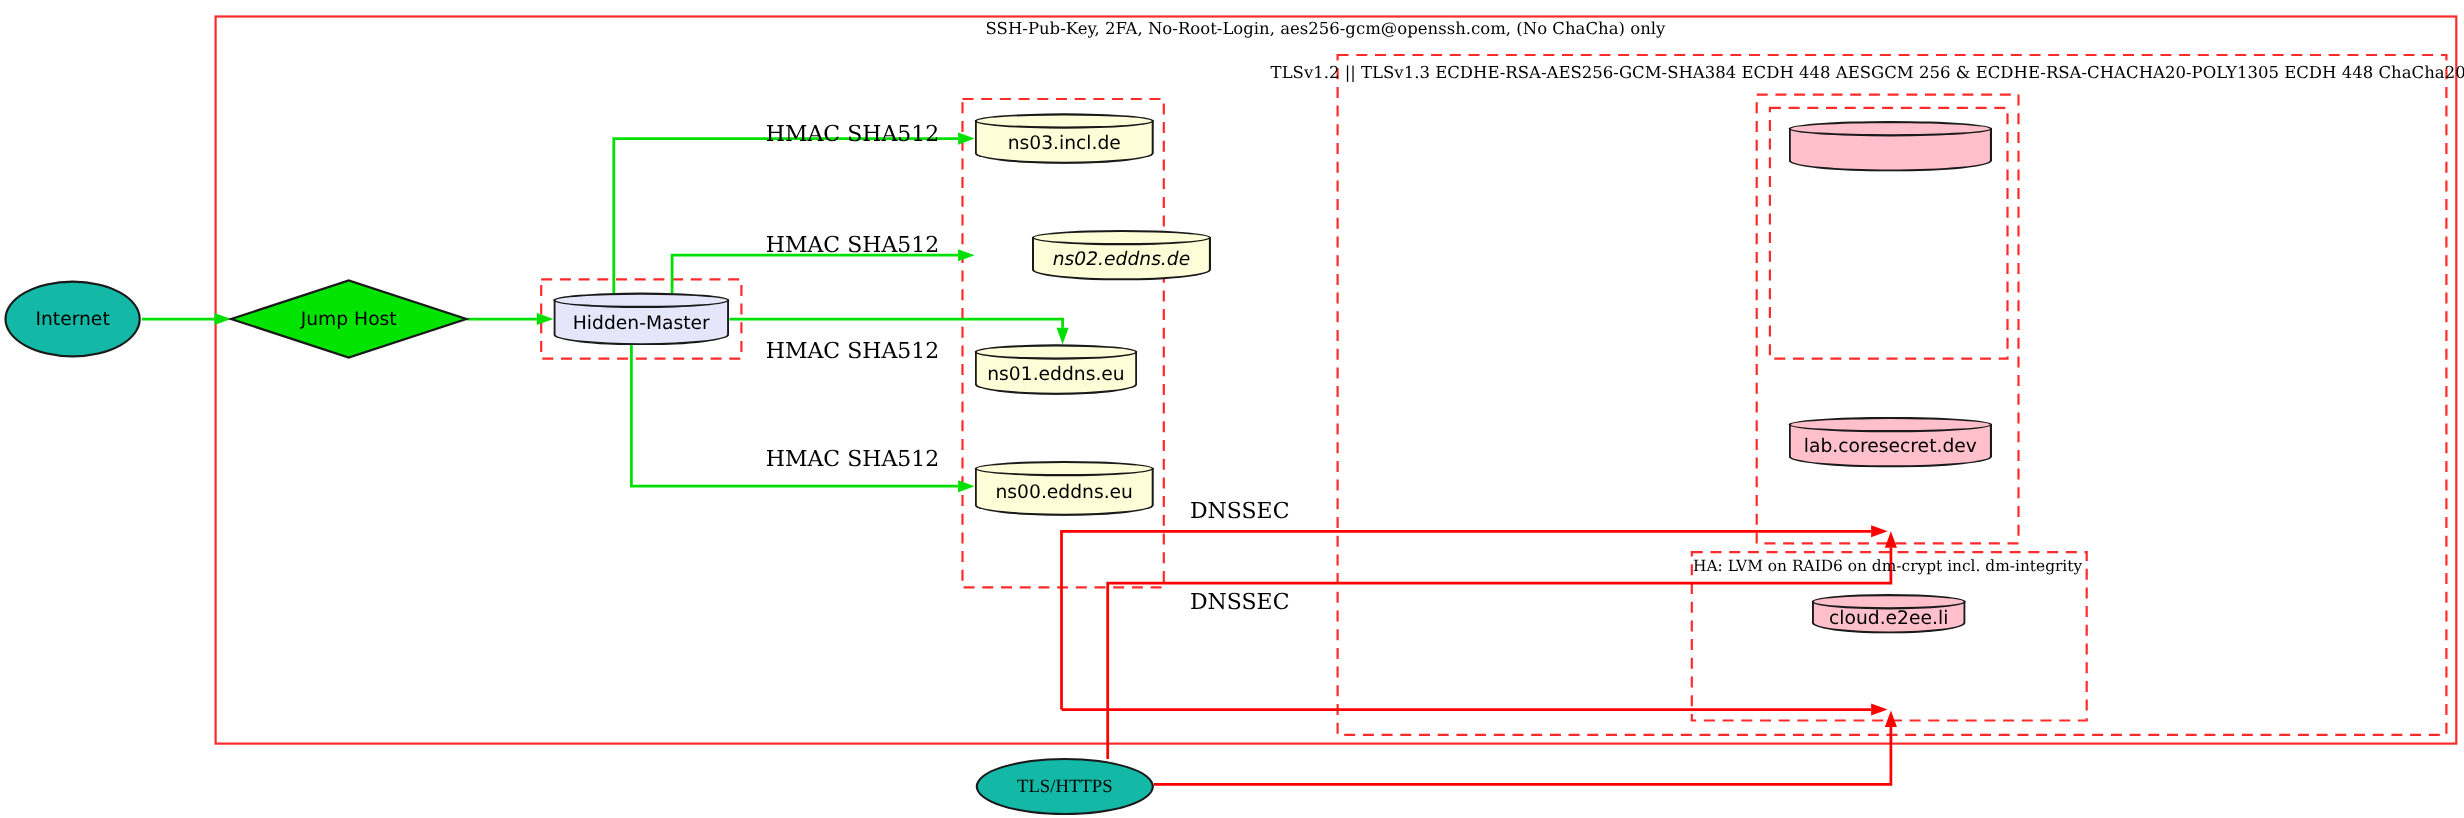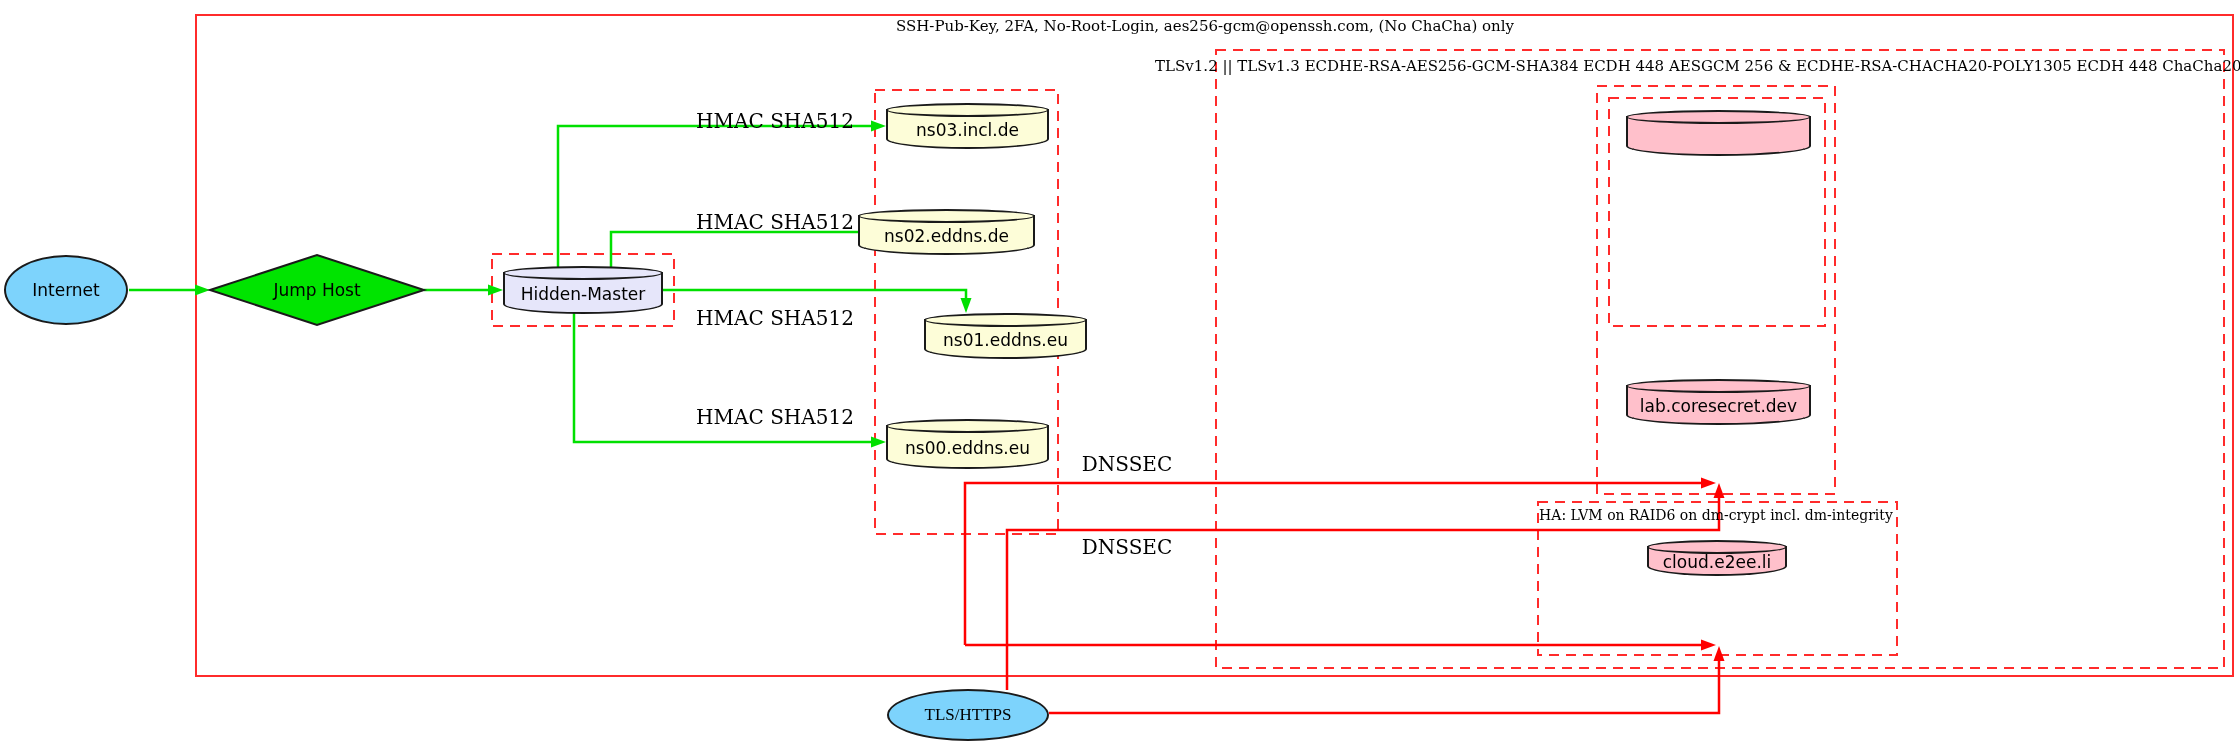--- a/index.html
+++ b/index.html
@@ -8,21 +8,21 @@
   #wires{position:absolute;left:0;top:0;width:2240px;height:744px;}
 
   
   .lbl{position:absolute;transform:translate(-50%,-50%);white-space:nowrap;line-height:1.1;}
   .ser{font-family:"DejaVu Serif","Liberation Serif",serif;}
   .sz15{font-size:15px;}
   .sz14{font-size:14px;}
   .sz19{font-size:20px;}
 
   
-  .ell{position:absolute;border:2px solid #1a1a1a;border-radius:50%;background:#7dd3fc;
+  .ell{position:absolute;border:2px solid #1a1a1a;border-radius:50%;background:#14b8a6;
        display:flex;align-items:center;justify-content:center;font-size:17px;box-sizing:border-box;}
 
   
   .cyl{position:absolute;}
   .cyl-top{position:absolute;left:0;right:0;top:0;height:14px;background:var(--fill);
            border:2px solid #1a1a1a;border-radius:50%;box-sizing:border-box;z-index:2;}
   .cyl-body{position:absolute;left:0;right:0;top:6px;bottom:0;background:var(--fill);
             border:2px solid #1a1a1a;border-top:none;box-sizing:border-box;
             border-radius:0 0 50% 50% / 0 0 10px 10px;z-index:1;}
   .cyl-label{position:absolute;left:0;right:0;top:8px;bottom:0;display:flex;align-items:center;
@@ -92,26 +92,26 @@
     <div class="cyl-top"></div>
     <div class="cyl-body"></div>
     <div class="cyl-label">Hidden-Master</div>
   </div>
 
   <div class="cyl" style="left:886px;top:103px;width:163px;height:46px;--fill:#fdfdd8;">
     <div class="cyl-top"></div>
     <div class="cyl-body"></div>
     <div class="cyl-label">ns03.incl.de</div>
   </div>
-  <div class="cyl" style="left:858px;top:209px;width:177px;height:46px;--fill:#fdfdd8;">
+  <div class="cyl" style="left:938px;top:209px;width:163px;height:46px;font-style:italic;--fill:#fdfdd8;">
     <div class="cyl-top"></div>
     <div class="cyl-body"></div>
     <div class="cyl-label">ns02.eddns.de</div>
   </div>
-  <div class="cyl" style="left:886px;top:313px;width:163px;height:46px;margin-left:38px;--fill:#fdfdd8;">
+  <div class="cyl" style="left:886px;top:313px;width:148px;height:46px;--fill:#fdfdd8;">
     <div class="cyl-top"></div>
     <div class="cyl-body"></div>
     <div class="cyl-label">ns01.eddns.eu</div>
   </div>
   <div class="cyl" style="left:886px;top:419px;width:163px;height:50px;--fill:#fdfdd8;">
     <div class="cyl-top"></div>
     <div class="cyl-body"></div>
     <div class="cyl-label">ns00.eddns.eu</div>
   </div>
 

